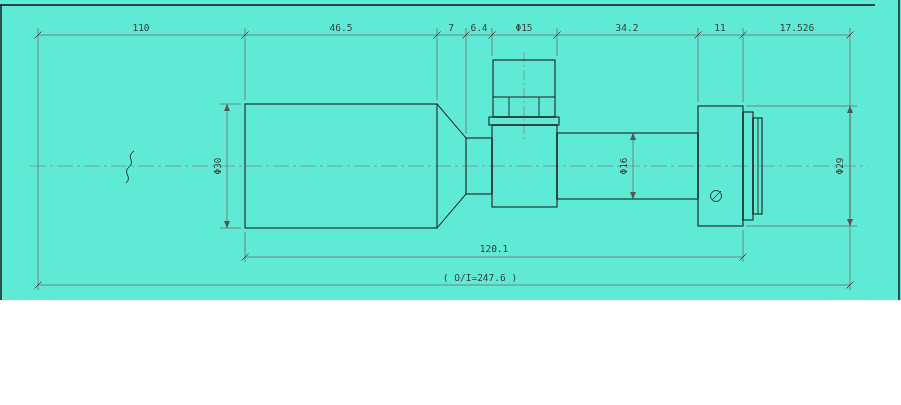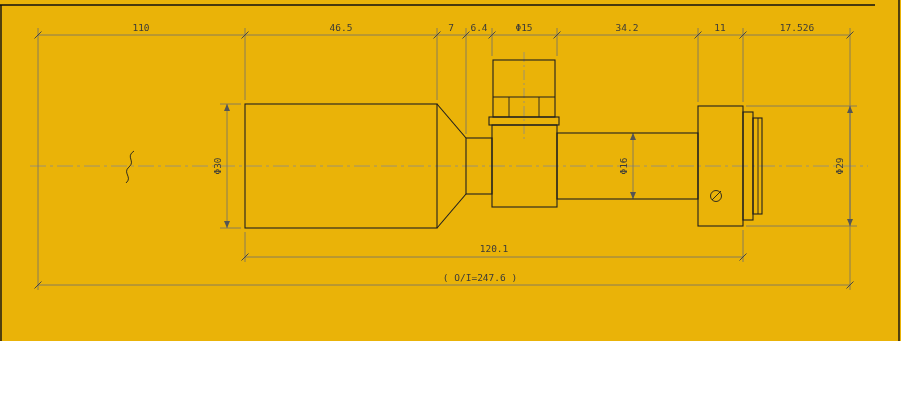--- a/index.html
+++ b/index.html
@@ -1,19 +1,19 @@
 <!DOCTYPE html>
 <html><head>
 <meta charset="utf-8">
 <style>
   html,body { margin:0; padding:0; background:#ffffff; }
   .sheet {
     position:relative;
-    width:901px; height:341px;
-    background:#eab308;
+    width:901px; height:300px;
+    background:#5eead4;
     overflow:hidden;
     font-family:"DejaVu Sans Mono", monospace;
   }
   svg { display:block; }
   .outline { fill:none; stroke:#1f1f1f; stroke-width:1.1; }
   .thin    { fill:none; stroke:#1f1f1f; stroke-width:0.9; }
   .dim     { fill:none; stroke:#6e6e6e; stroke-width:0.8; }
   .cl      { fill:none; stroke:#8a8a8a; stroke-width:0.8; stroke-dasharray:16 4 3 4; }
   .cl2     { fill:none; stroke:#8a8a8a; stroke-width:0.8; stroke-dasharray:10 3 2 3; }
   .tick    { stroke:#474747; stroke-width:1; }

